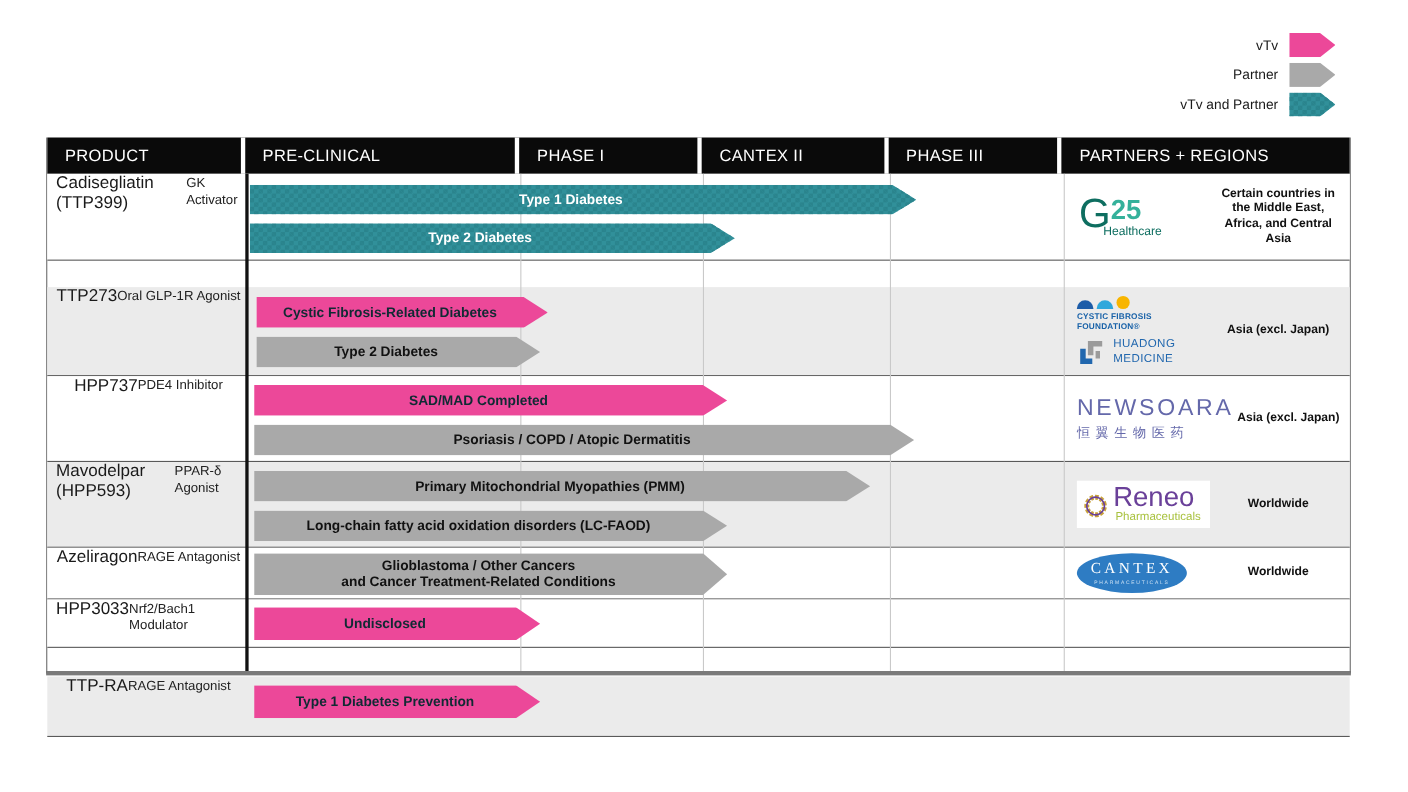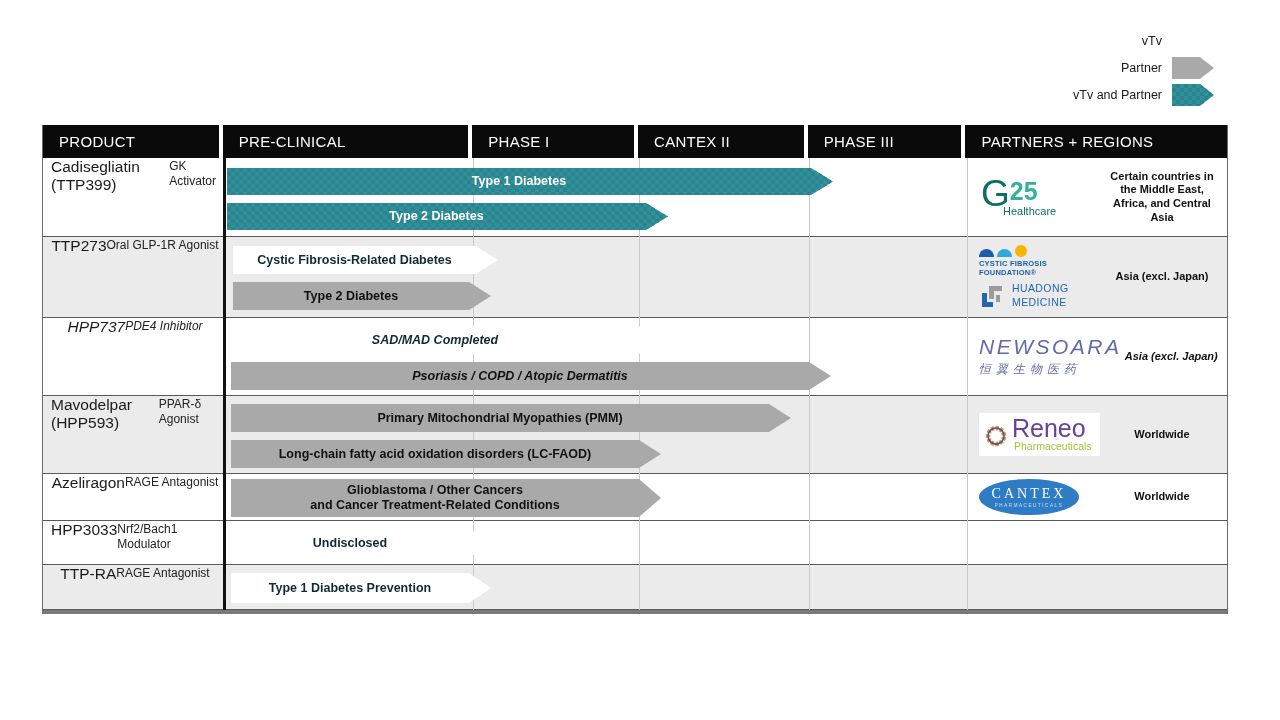--- a/index.html
+++ b/index.html
@@ -5,21 +5,21 @@
   * { margin:0; padding:0; box-sizing:border-box; }
   html,body { width:1280px; height:720px; background:#ffffff; font-family:"Liberation Sans", sans-serif; overflow:hidden; }
   #stage { position:relative; width:1280px; height:720px; background:#fff; }
 
   
   .legend { position:absolute; top:30px; right:66px; display:flex; flex-direction:column; gap:5px; }
   .legend-item { display:flex; align-items:center; justify-content:flex-end; gap:10px; height:22px; }
   .legend-label { font-size:12.5px; color:#1a1a1a; }
   .legend-arrow { width:42px; height:22px; clip-path:polygon(0 0, calc(100% - 14px) 0, 100% 50%, calc(100% - 14px) 100%, 0 100%); }
 
-  .fill-vtv { background:#ffffff; }
+  .fill-vtv { background:#ec4899; }
   .fill-partner { background:#a9a9a9; }
   .fill-both {
     background-color:#31909a;
     background-image:
       linear-gradient(45deg,#2a848d 25%,transparent 25%,transparent 75%,#2a848d 75%),
       linear-gradient(45deg,#2a848d 25%,transparent 25%,transparent 75%,#2a848d 75%);
     background-size:8px 8px;
     background-position:0 0,4px 4px;
   }
 
@@ -32,22 +32,22 @@
   .th:not(:last-child){ border-right:4px solid #ffffff; }
   .th-0{width:180px;} .th-1{width:250px;} .th-2{width:166px;} .th-3{width:170px;} .th-4{width:158px;} .th-5{width:262px;}
 
   .tbody { position:relative; height:452px; }
   .gridline { position:absolute; top:0; bottom:0; width:1px; background:#c9c9c9; z-index:1; }
   .gl-1{left:430px;} .gl-2{left:596px;} .gl-3{left:766px;} .gl-4{left:924px;}
   .prod-divider { position:absolute; top:0; bottom:0; left:180px; width:3px; background:#111; z-index:4; }
 
   .row { position:relative; width:100%; border-bottom:1px solid #595959; background:#fff; }
   .row.alt { background:#ebebeb; }
-  .row-0{height:79px;} .row-1{height:81px;} .row-2{height:78px;font-style:italic;} .row-3{height:78px;}
-  .row-4{height:47px;} .row-5{height:44px;} .row-6{height:45px;}
+  .row-0{height:79px;} .row-1{height:81px;margin-top:24px;} .row-2{height:78px;} .row-3{height:78px;}
+  .row-4{height:47px;} .row-5{height:44px;} .row-6{height:55px;margin-top:26px;}
 
   .prod-cell { position:absolute; left:0; top:0; bottom:0; width:180px; padding:0 4px 0 8px;
                display:flex; flex-direction:row; justify-content:center; z-index:2; }
   .prod-name { font-size:15.5px; color:#1a1a1a; line-height:1.15; }
   .row-3 .prod-name { max-width:120px; }
   .prod-moa { font-size:12px; color:#222; line-height:1.25; margin-top:1px; }
 
   .bar { position:absolute; z-index:3; display:flex; align-items:center; justify-content:center;
          clip-path:polygon(0 0, calc(100% - 22px) 0, 100% 50%, calc(100% - 22px) 100%, 0 100%);
          font-size:12.5px; font-weight:bold; padding-right:22px; text-align:center;

